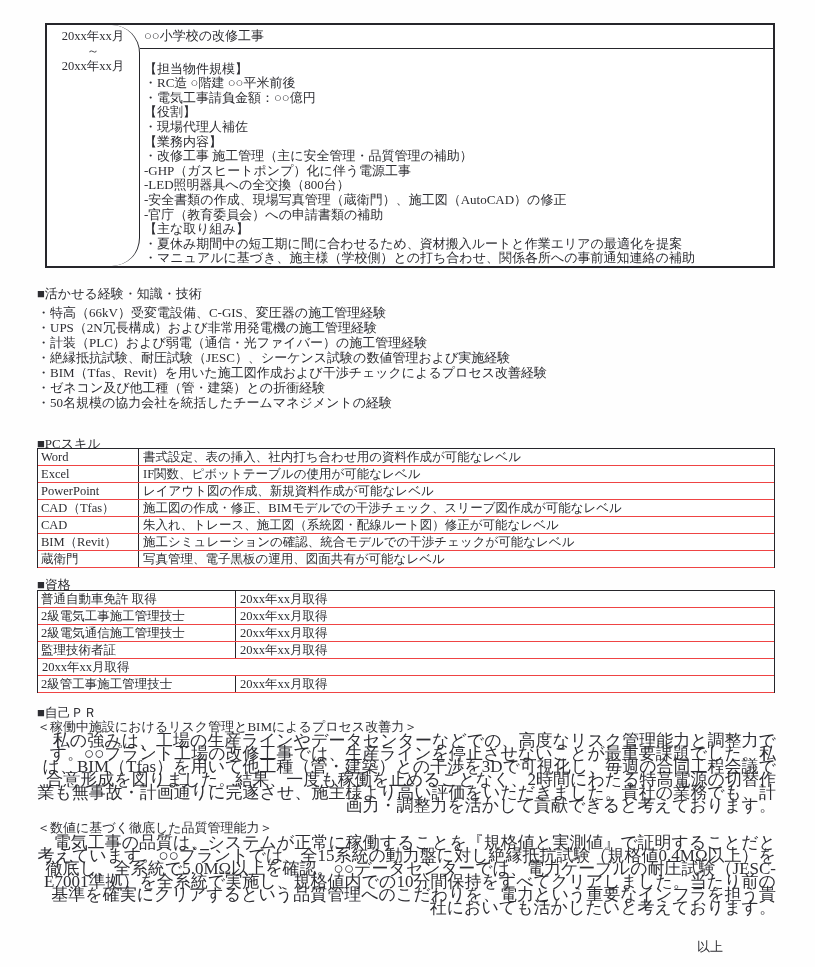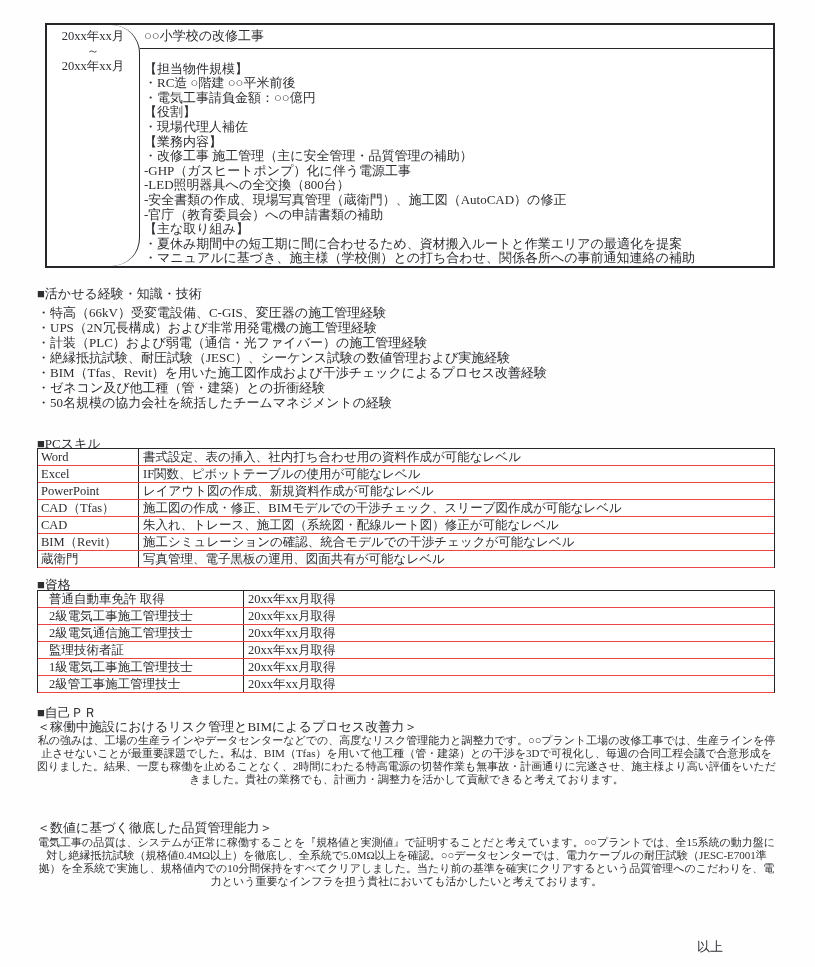--- a/index.html
+++ b/index.html
@@ -37,27 +37,27 @@
   .data-table {
     position:absolute; left:37px; width:738px;
     border:1px solid #26262b; border-bottom:none; background:#fff;
   }
   .data-row { display:flex; height:17px; border-bottom:1px solid #ef4444; }
   .cell-l { border-right:1px solid #26262b; padding:0 0 0 3px; font-size:12.5px; line-height:16px; overflow:hidden; }
   .cell-r { flex:1; padding:0 0 0 4px; font-size:12.5px; line-height:16px; overflow:hidden; }
   .skill-table { top:448px; }
   .skill-table .cell-l { width:101px; }
   .qual-table { top:590px; }
-  .qual-table .cell-l { width:198px;margin-left:8px; }
+  .qual-table .cell-l { width:198px; }
 
   
   .pr-sub { position:absolute; left:37px; font-size:13px; line-height:14px; }
   .pr-para {
     position:absolute; left:37px; width:739px;
-    font-size:11px; line-height:13px; text-align:center;
+    font-size:17px; line-height:13px; text-align:right;
   }
   .closing {
     position:absolute; left:37px; top:938px; width:686px;
     text-align:right; font-size:13px;
   }
 </style>
 </head>
 <body>
 
 <div class="page">
@@ -144,21 +144,20 @@
     </div>
     <div class="data-row">
       <div class="cell-l">2級電気通信施工管理技士</div>
       <div class="cell-r">20xx年xx月取得</div>
     </div>
     <div class="data-row">
       <div class="cell-l">監理技術者証</div>
       <div class="cell-r">20xx年xx月取得</div>
     </div>
     <div class="data-row">
-      <div class="cell-l">1級電気工事施工管理技士</div>
       <div class="cell-r">20xx年xx月取得</div>
     </div>
     <div class="data-row">
       <div class="cell-l">2級管工事施工管理技士</div>
       <div class="cell-r">20xx年xx月取得</div>
     </div>
   </div>
 
   <div class="heading" style="top:705px;">■自己ＰＲ</div>
   <div class="pr-sub" style="top:720px;text-align:right;">＜稼働中施設におけるリスク管理とBIMによるプロセス改善力＞</div>

